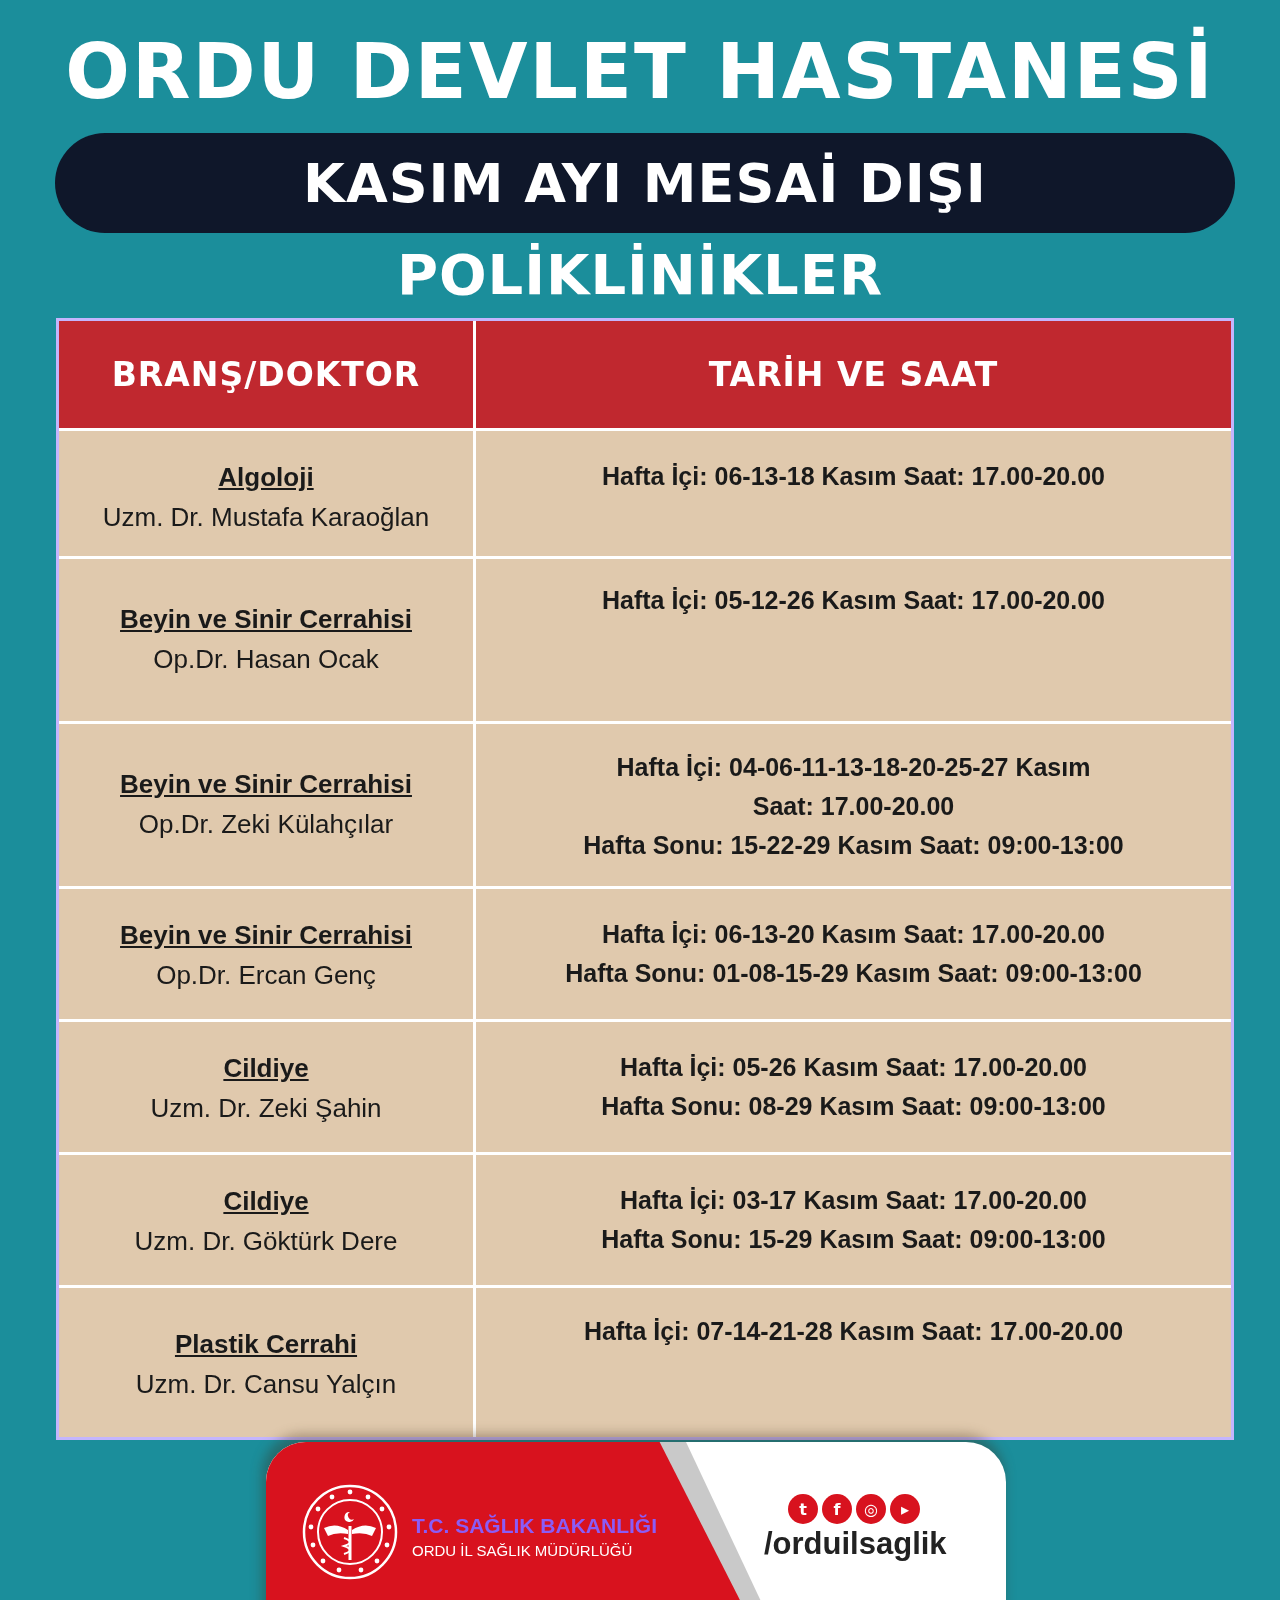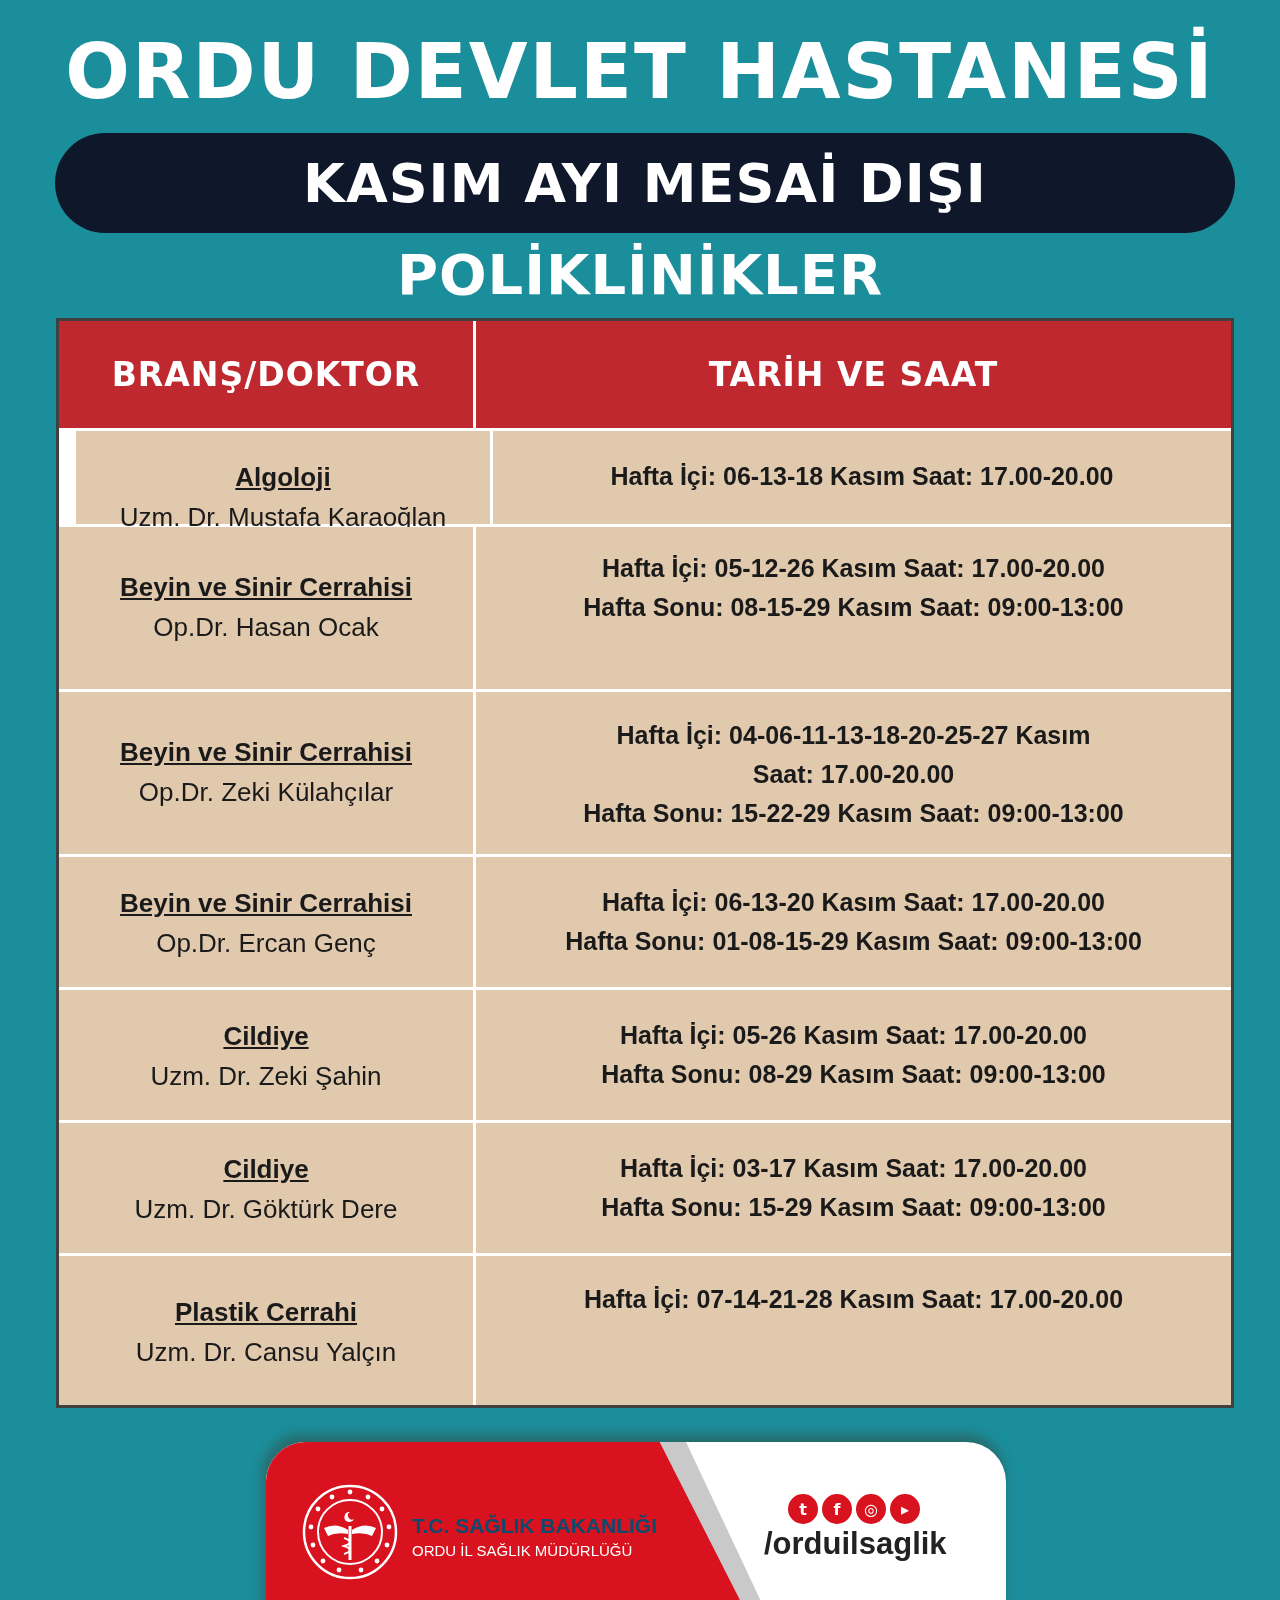--- a/index.html
+++ b/index.html
@@ -23,21 +23,21 @@
     .pill span {
       color: #fff; font-weight: bold; font-size: 54px; letter-spacing: 1px;
       font-family: "DejaVu Sans", sans-serif;
     }
     .subtitle {
       position: absolute; left: 0; top: 240px; width: 1280px; text-align: center;
       color: #ffffff; font-weight: bold; font-size: 56px; line-height: 70px; letter-spacing: 1px;
     }
     .table {
       position: absolute; left: 56px; top: 318px; width: 1178px;
-      border: 3px solid #404040; background: #ffffff;
+      border: 3px solid #c4b5fd; background: #ffffff;
     }
     .row { display: flex; }
     .row + .row { border-top: 3px solid #ffffff; }
     .cell-left { width: 417px; border-right: 3px solid #ffffff; }
     .cell-right { flex: 1; }
     .head .cell-left, .head .cell-right {
       background: #c0282f; height: 107px;
       display: flex; align-items: center; justify-content: center;
       color: #fff; font-weight: bold; font-size: 33px; letter-spacing: 1px;
     }
@@ -64,21 +64,21 @@
       position: absolute; left: 0; top: 0; width: 480px; height: 170px;
       background: #d8121e; border-radius: 0 60px 0 0;
       clip-path: polygon(0 0, 82% 0, 100% 100%, 0 100%);
     }
     .footer-grey {
       position: absolute; left: 0; top: 0; width: 500px; height: 170px;
       background: #c9c9c9; clip-path: polygon(0 0, 84% 0, 100% 100%, 0 100%);
     }
     .emblem { position: absolute; left: 34px; top: 40px; width: 100px; height: 100px; }
     .ministry-name {
-      position: absolute; left: 146px; top: 72px; color: #0c4a6e;
+      position: absolute; left: 146px; top: 72px; color: #8b5cf6;
       font-family: "Liberation Sans", sans-serif; font-weight: bold; font-size: 21px;
     }
     .ministry-sub {
       position: absolute; left: 146px; top: 100px; color: #fff;
       font-family: "Liberation Sans", sans-serif; font-size: 15px;
     }
     .social { position: absolute; left: 522px; top: 52px; display: flex; gap: 4px; }
     .social-icon {
       width: 30px; height: 30px; border-radius: 50%; background: #d8121e;
       display: flex; align-items: center; justify-content: center;
@@ -99,38 +99,37 @@
 </div>
 
 <div class="subtitle">POLİKLİNİKLER</div>
 
 <div class="table">
   <div class="row head">
     <div class="cell-left">BRANŞ/DOKTOR</div>
     <div class="cell-right">TARİH VE SAAT</div>
   </div>
 
-  <div class="row body-row" style="height:96px;margin-left:17px;">
+  <div class="row body-row" style="height:128px;">
     <div class="cell-left" style="padding-top:26px;">
       <div class="branch">Algoloji</div>
       <div class="doctor">Uzm. Dr. Mustafa Karaoğlan</div>
     </div>
     <div class="cell-right" style="padding-top:26px;">
       <div class="sched">Hafta İçi: 06-13-18 Kasım Saat: 17.00-20.00</div>
     </div>
   </div>
 
   <div class="row body-row" style="height:165px;">
     <div class="cell-left" style="padding-top:40px;">
       <div class="branch">Beyin ve Sinir Cerrahisi</div>
       <div class="doctor">Op.Dr. Hasan Ocak</div>
     </div>
     <div class="cell-right" style="padding-top:22px;">
       <div class="sched">Hafta İçi: 05-12-26 Kasım Saat: 17.00-20.00</div>
-      <div class="sched">Hafta Sonu: 08-15-29 Kasım Saat: 09:00-13:00</div>
     </div>
   </div>
 
   <div class="row body-row" style="height:165px;">
     <div class="cell-left" style="padding-top:40px;">
       <div class="branch">Beyin ve Sinir Cerrahisi</div>
       <div class="doctor">Op.Dr. Zeki Külahçılar</div>
     </div>
     <div class="cell-right" style="padding-top:24px;">
       <div class="sched">Hafta İçi: 04-06-11-13-18-20-25-27 Kasım</div>

